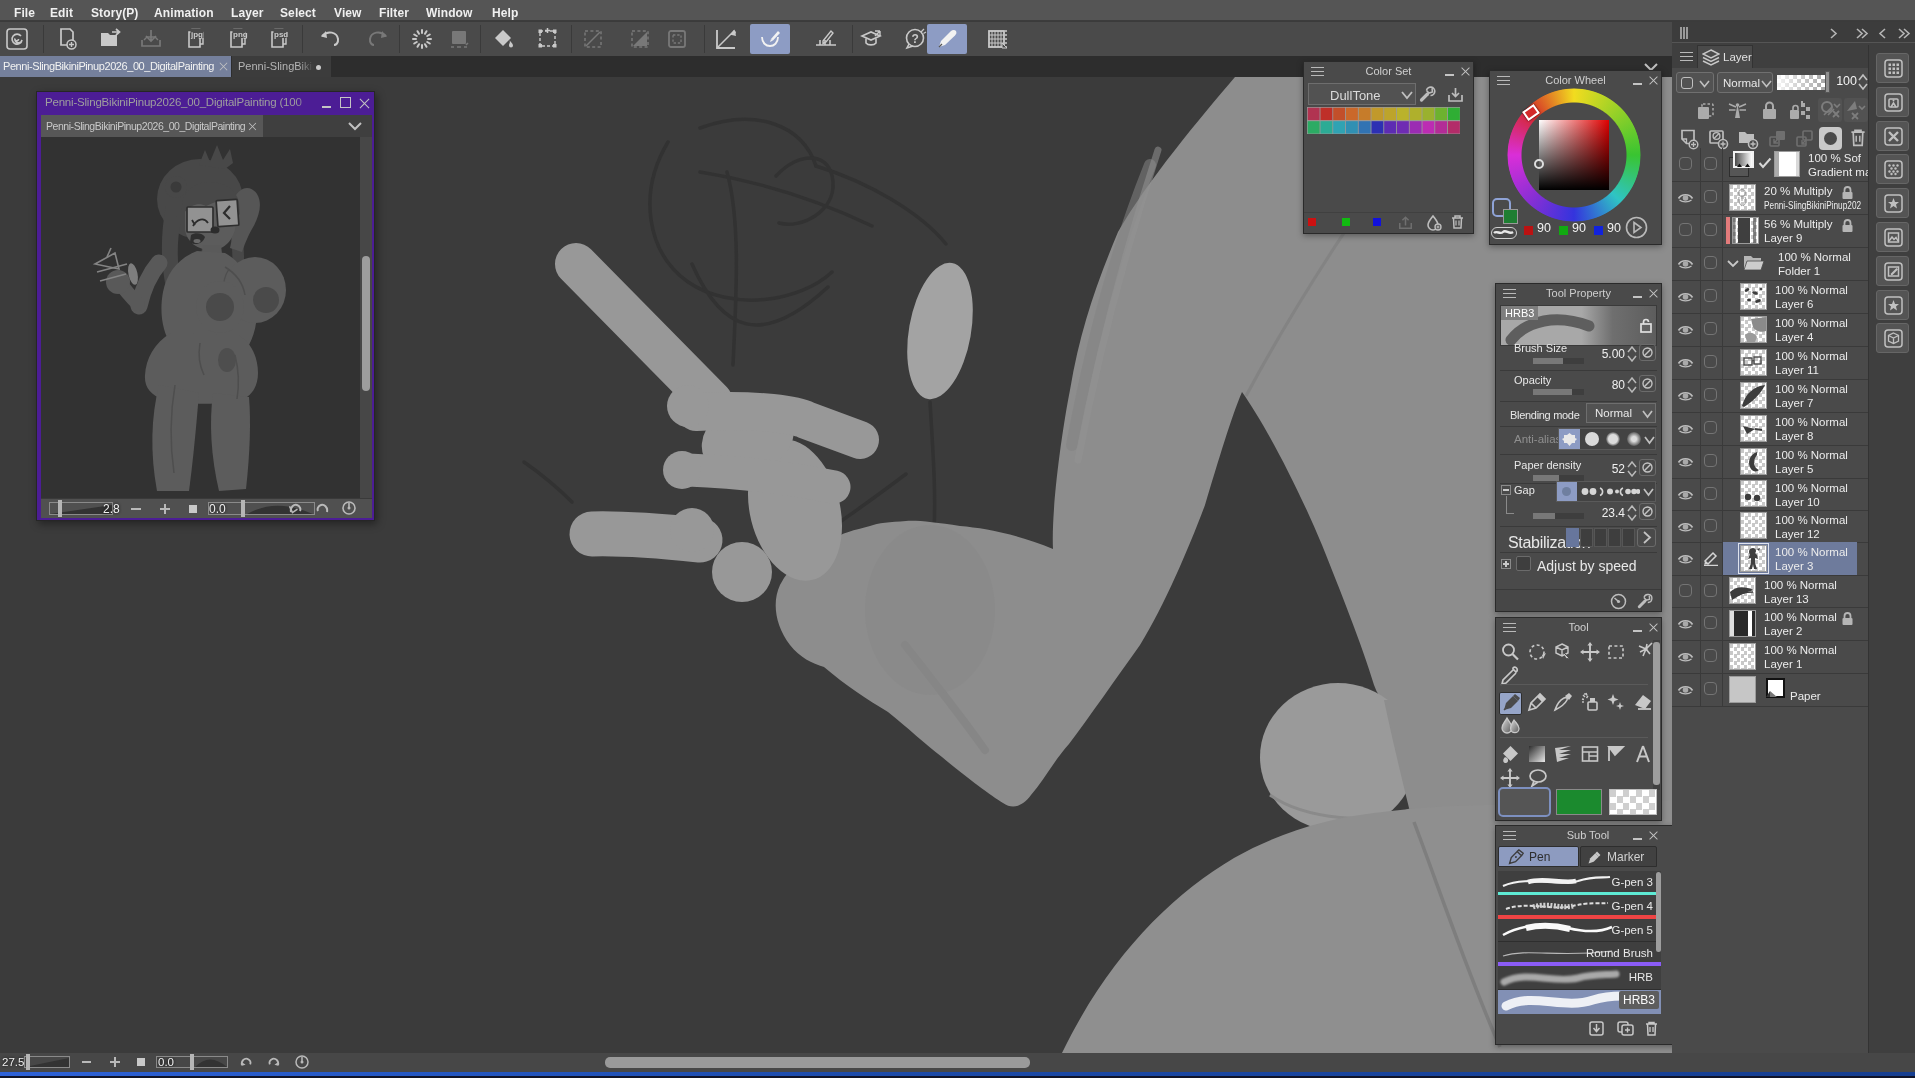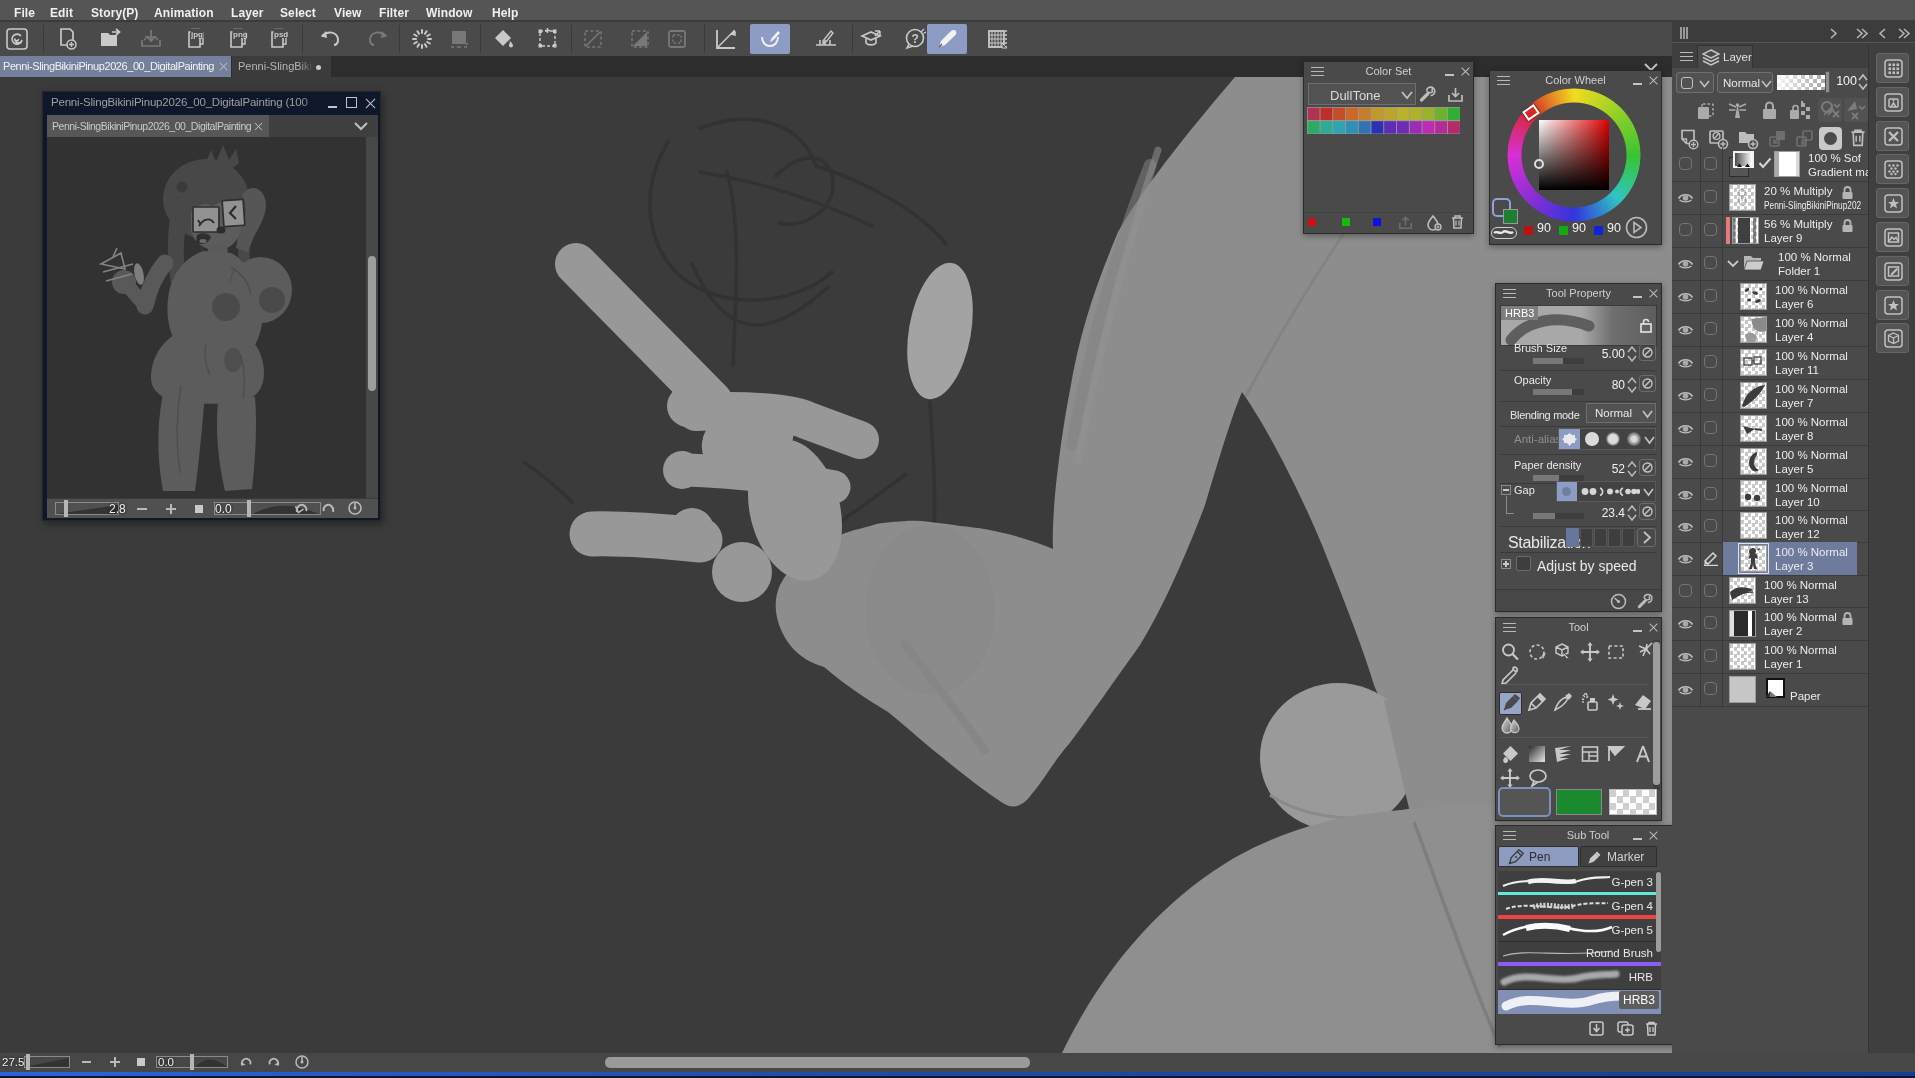--- a/index.html
+++ b/index.html
@@ -297,21 +297,21 @@
 <ellipse cx="1338" cy="757" rx="78" ry="74" fill="#9a9a9a"></ellipse>
 <path fill="none" stroke="#8a8a8a" stroke-width="3" d="M1270,795 C1305,820 1375,825 1410,810"></path>
 
 <path fill="#8d8d8d" d="M1384,700 L1672,700 L1672,812 C1550,812 1470,818 1414,828 C1402,780 1392,738 1384,700 Z"></path>
 
 <path fill="#8f8f8f" d="M1062,1053 C1108,958 1170,896 1234,858 C1280,832 1330,818 1374,813 C1420,807 1460,805 1500,805 L1672,800 L1672,1053 Z"></path>
 <path fill="none" stroke="#7e7e7e" stroke-width="3.5" d="M1414,822 C1436,880 1470,980 1500,1047"></path>
 </svg>
 </div>
 
-<div class="abs" style="left:42px;top:91px;width:339px;height:430px;background:#0f172a;border:1px solid #262626;box-shadow:2px 3px 8px rgba(0,0,0,.4)">
+<div class="abs" style="left:36px;top:91px;width:339px;height:430px;background:#4c1d95;border:1px solid #262626;box-shadow:2px 3px 8px rgba(0,0,0,.4)">
 
  <div class="abs" style="left:0;top:0;width:337px;height:23px">
   <div class="abs" style="left:8px;top:4px;width:272px;overflow:hidden;font-size:11.5px;color:#9e9e9e;white-space:nowrap;letter-spacing:-.2px;-webkit-mask-image:linear-gradient(90deg,#000 92%,transparent)">Penni-SlingBikiniPinup2026_00_DigitalPainting (100</div>
   <div class="mini" style="left:285px;top:14px"></div>
   <div class="abs" style="left:303px;top:5px;width:11px;height:11px;border:1.6px solid #c4c4c4"></div>
   <div class="xbtn" style="left:322px;top:6px"></div>
  </div>
 
  <div class="abs" style="left:4px;top:23px;width:331px;height:22px;background:#3f3f3f">
   <div class="abs" style="left:0;top:0;width:222px;height:22px;background:#575757">

